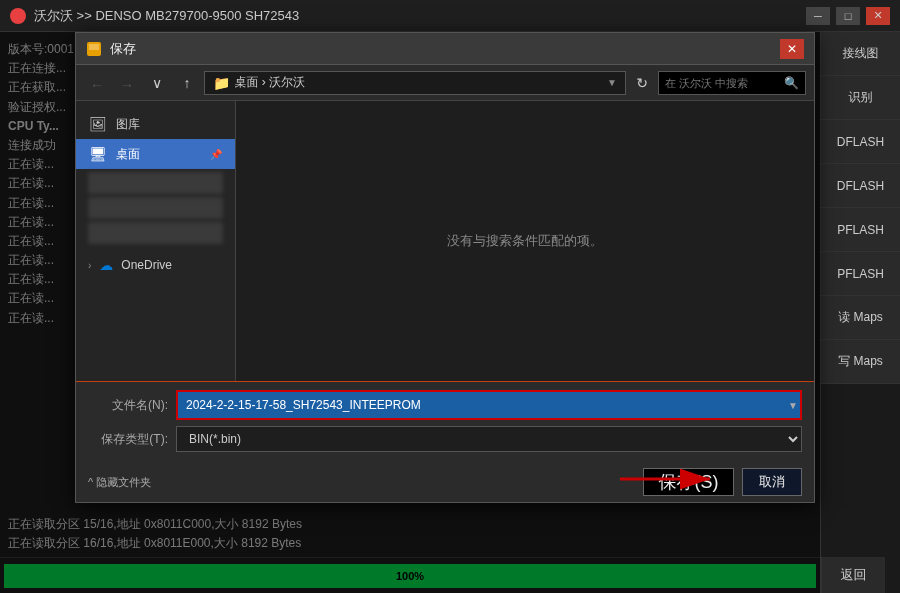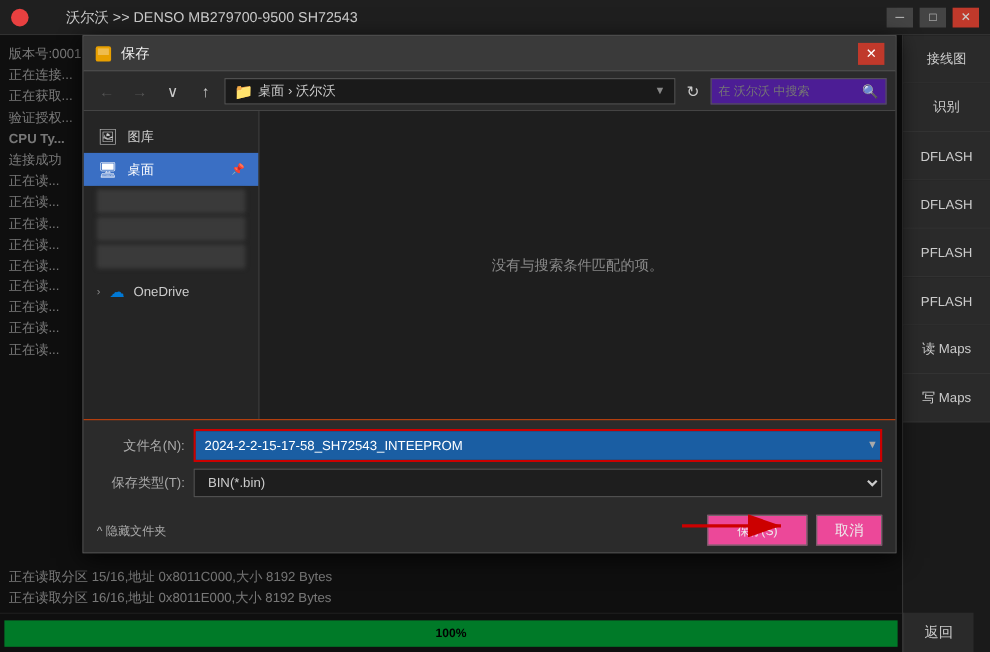--- a/index.html
+++ b/index.html
@@ -25,21 +25,20 @@
       width: 16px;
       height: 16px;
       background: #e84040;
       border-radius: 50%;
       margin-right: 8px;
     }
     .title-bar-text {
       color: #ccc;
       font-size: 13px;
       flex: 1;
-      margin-left: 26px;
     }
     .title-bar-controls {
       display: flex;
       gap: 6px;
     }
     .title-btn {
       width: 24px;
       height: 18px;
       background: #444;
       border: none;
@@ -240,23 +239,23 @@
     .refresh-btn {
       width: 24px;
       height: 24px;
       background: transparent;
       border: none;
       color: #ccc;
       cursor: pointer;
       font-size: 14px;
     }
     .search-bar {
-      width: 160px;
+      width: 148px;
       height: 24px;
-      background: #4c1d95;
+      background: #000000;
       border: 1px solid #555;
       display: flex;
       align-items: center;
       padding: 0 6px;
       gap: 4px;
     }
     .search-input {
       background: transparent;
       border: none;
       color: #ccc;
@@ -490,31 +489,31 @@
       gap: 4px;
     }
     .action-buttons {
       display: flex;
       gap: 8px;
       align-items: center;
     }
     .save-btn {
       width: 91px;
       height: 28px;
-      background: #ec4899;
+      background: #000000;
       border: 1px solid #666;
       color: #eee;
-      font-size: 11px;
+      font-size: 18px;
       cursor: pointer;
       font-family: 'Microsoft YaHei', SimSun, sans-serif;
     }
     .cancel-btn {
       width: 60px;
       height: 28px;
-      background: #ec4899;
+      background: #0f172a;
       border: 1px solid #666;
       color: #eee;
       font-size: 13px;
       cursor: pointer;
       font-family: Liberation Sans, sans-serif;
     }
 
     
     .red-arrow {
       position: absolute;

